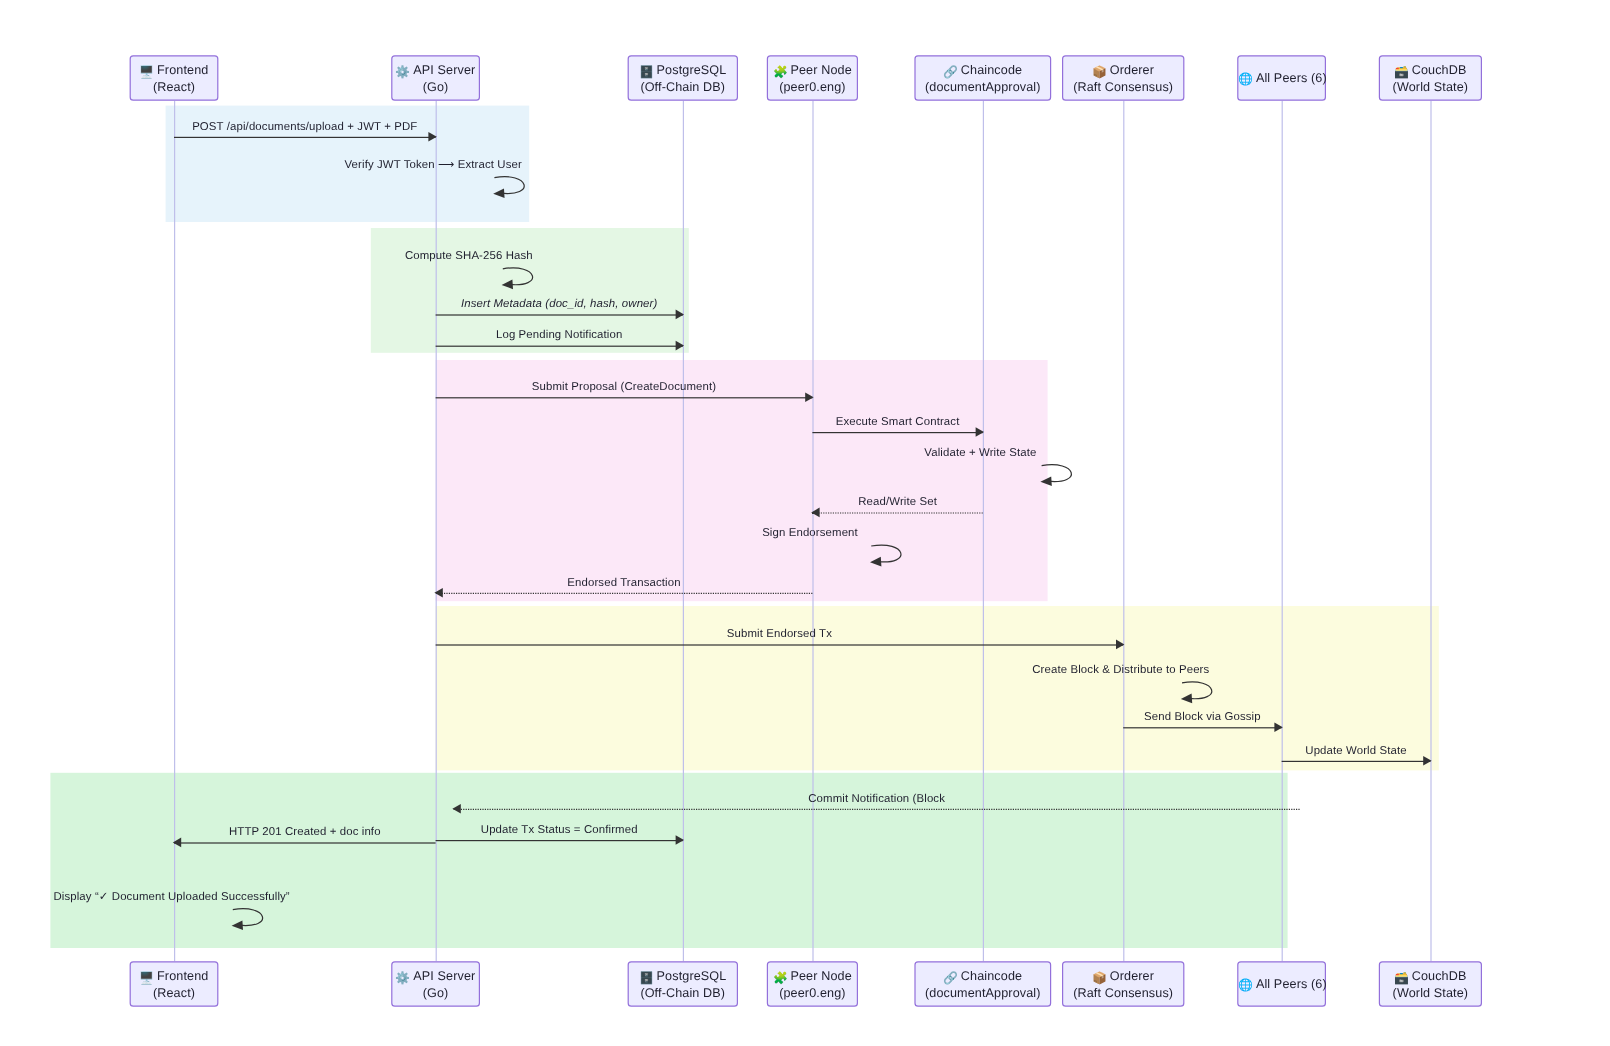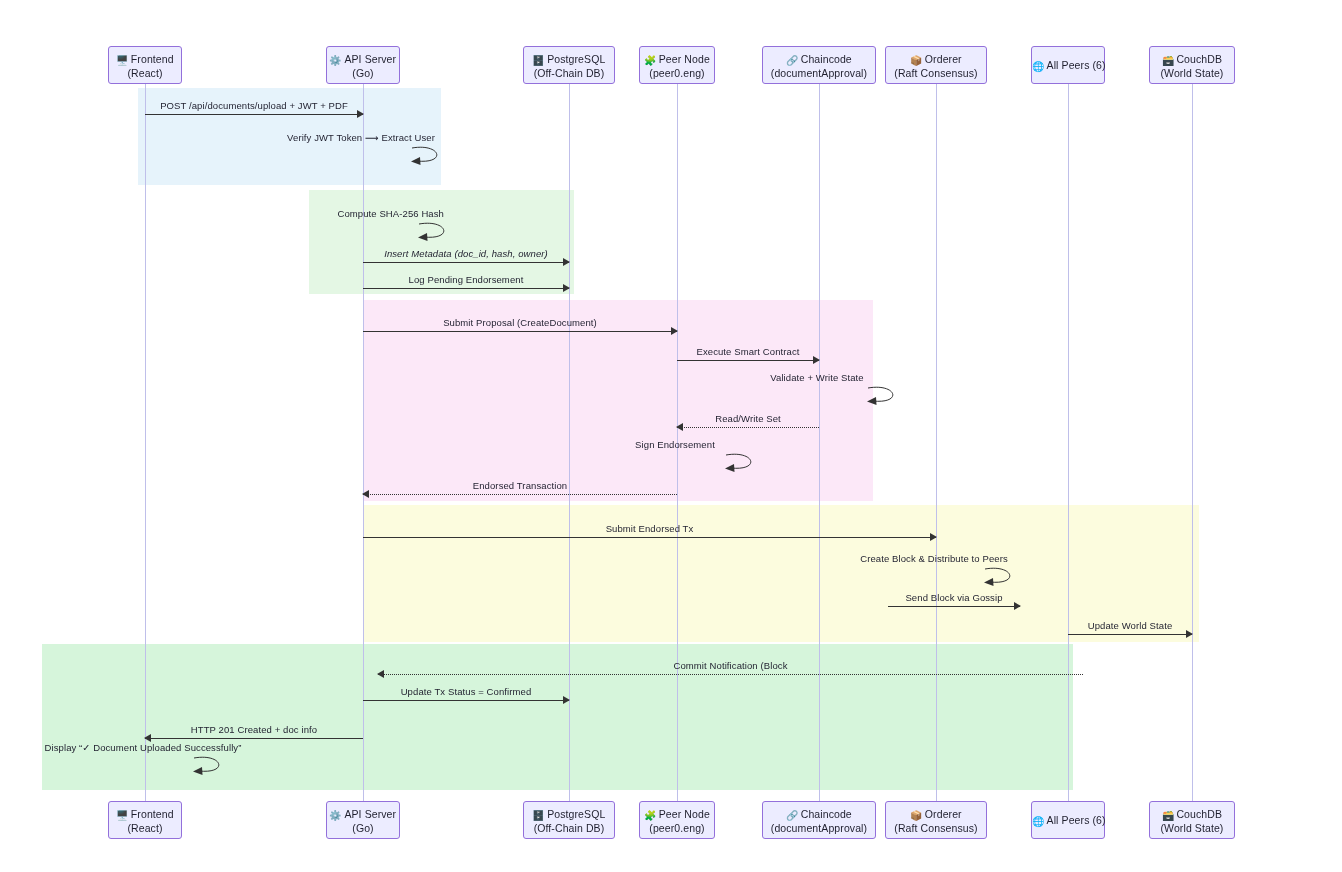--- a/index.html
+++ b/index.html
@@ -150,21 +150,21 @@
         <div class="label">POST /api/documents/upload + JWT + PDF</div>
       </div>
       <div class="msg right" style="left: 363px; width: 206px; top: 262px; font-style: italic;">
         <div class="line"></div>
         <div class="head"></div>
         <div class="label">Insert Metadata (doc_id, hash, owner)</div>
       </div>
       <div class="msg right" style="left: 363px; width: 206px; top: 288px;">
         <div class="line"></div>
         <div class="head"></div>
-        <div class="label">Log Pending Endorsement</div>
+        <div class="label">Log Pending Notification</div>
       </div>
       <div class="msg right" style="left: 363px; width: 314px; top: 331px;">
         <div class="line"></div>
         <div class="head"></div>
         <div class="label">Submit Proposal (CreateDocument)</div>
       </div>
       <div class="msg right" style="left: 677px; width: 142px; top: 360px;">
         <div class="line"></div>
         <div class="head"></div>
         <div class="label">Execute Smart Contract</div>
@@ -177,41 +177,41 @@
       <div class="msg left dotted" style="left: 363px; width: 314px; top: 494px;">
         <div class="line"></div>
         <div class="head"></div>
         <div class="label">Endorsed Transaction</div>
       </div>
       <div class="msg right" style="left: 363px; width: 573px; top: 537px;">
         <div class="line"></div>
         <div class="head"></div>
         <div class="label">Submit Endorsed Tx</div>
       </div>
-      <div class="msg right" style="left: 888px; width: 132px; top: 606px;">
+      <div class="msg right" style="left: 936px; width: 132px; top: 606px;">
         <div class="line"></div>
         <div class="head"></div>
         <div class="label">Send Block via Gossip</div>
       </div>
       <div class="msg right" style="left: 1068px; width: 124px; top: 634px;">
         <div class="line"></div>
         <div class="head"></div>
         <div class="label">Update World State</div>
       </div>
       <div class="msg left dotted" style="left: 378px; width: 705px; top: 674px;">
         <div class="line"></div>
         <div class="head"></div>
         <div class="label">Commit Notification (Block</div>
       </div>
       <div class="msg right" style="left: 363px; width: 206px; top: 700px;">
         <div class="line"></div>
         <div class="head"></div>
         <div class="label">Update Tx Status = Confirmed</div>
       </div>
-      <div class="msg left" style="left: 145px; width: 218px; top: 738px;">
+      <div class="msg left" style="left: 145px; width: 218px; top: 702px;">
         <div class="line"></div>
         <div class="head"></div>
         <div class="label">HTTP 201 Created + doc info</div>
       </div>
     </div>
   <div id="selfmsg-layer">
       <div class="selfmsg" style="left: 363px; top: 145px; width: 44px; height: 20px;">
         <svg width="46" height="22" viewBox="0 0 46 22">
           <path d="M1 3 C 30 -2, 36 19, 6 16" fill="none" stroke="#333333" stroke-width="1"></path>
           <path d="M9 12 L0 16.5 L9.5 20 Z" fill="#333333"></path>

